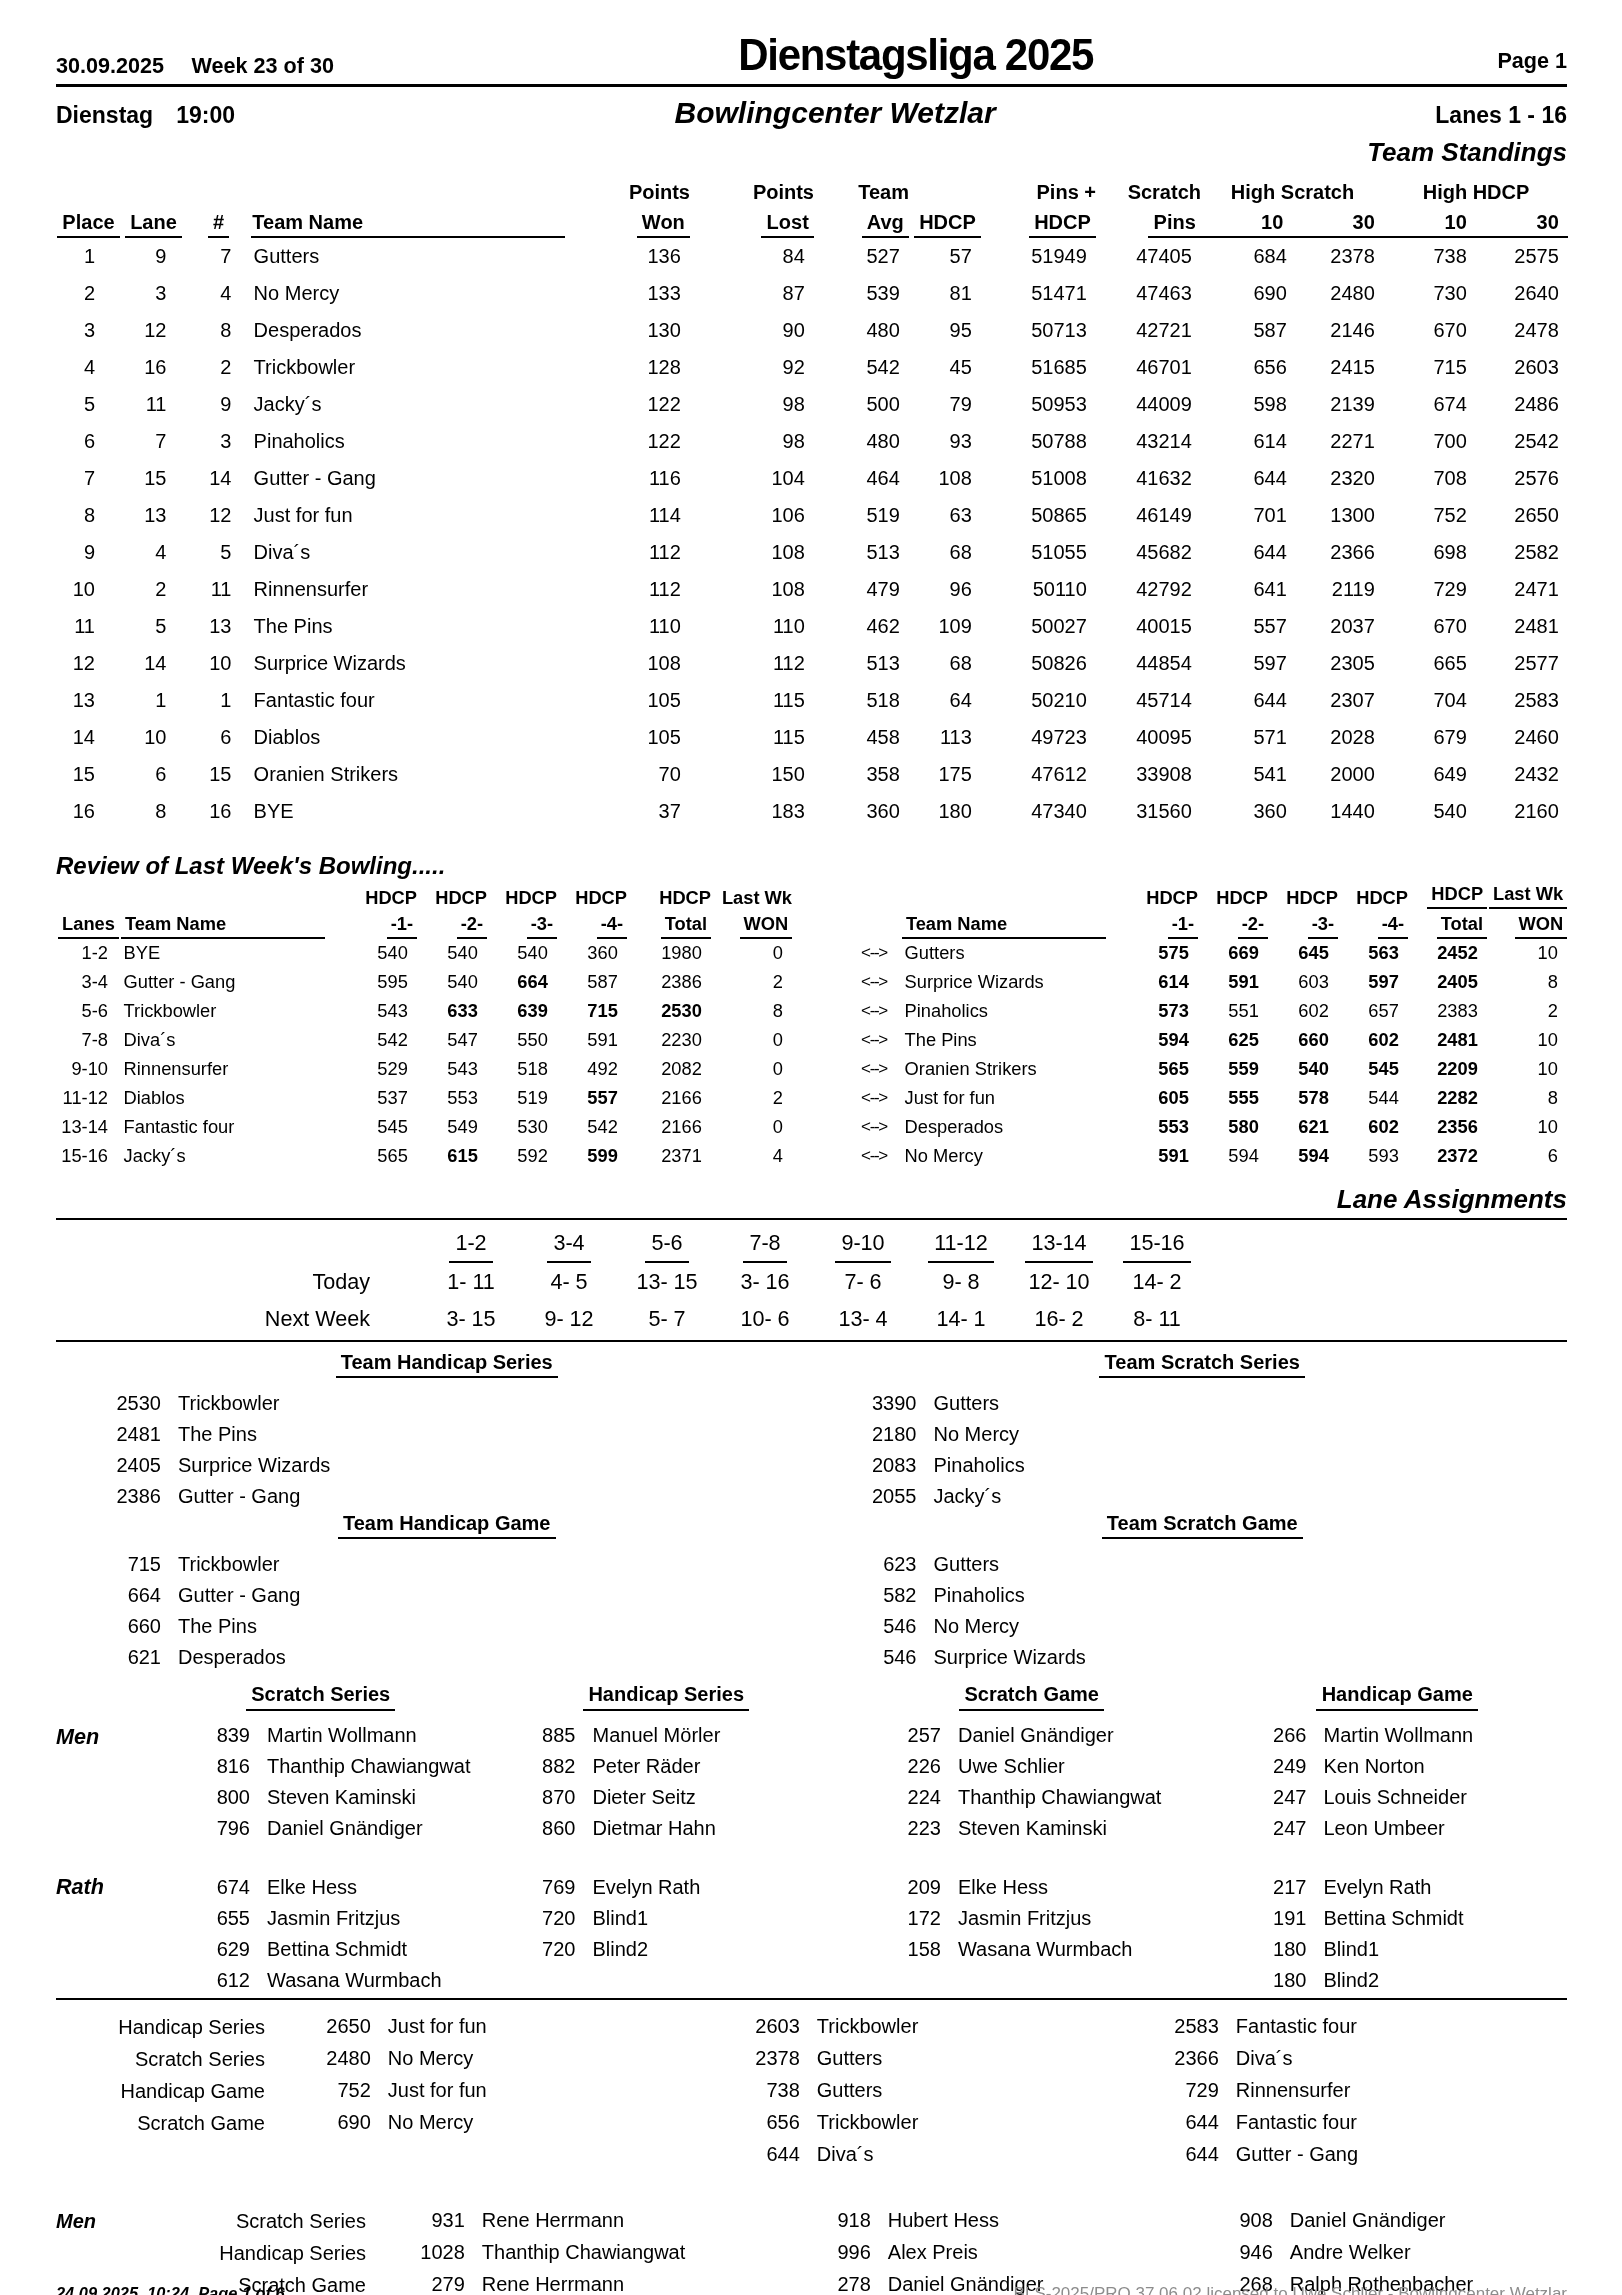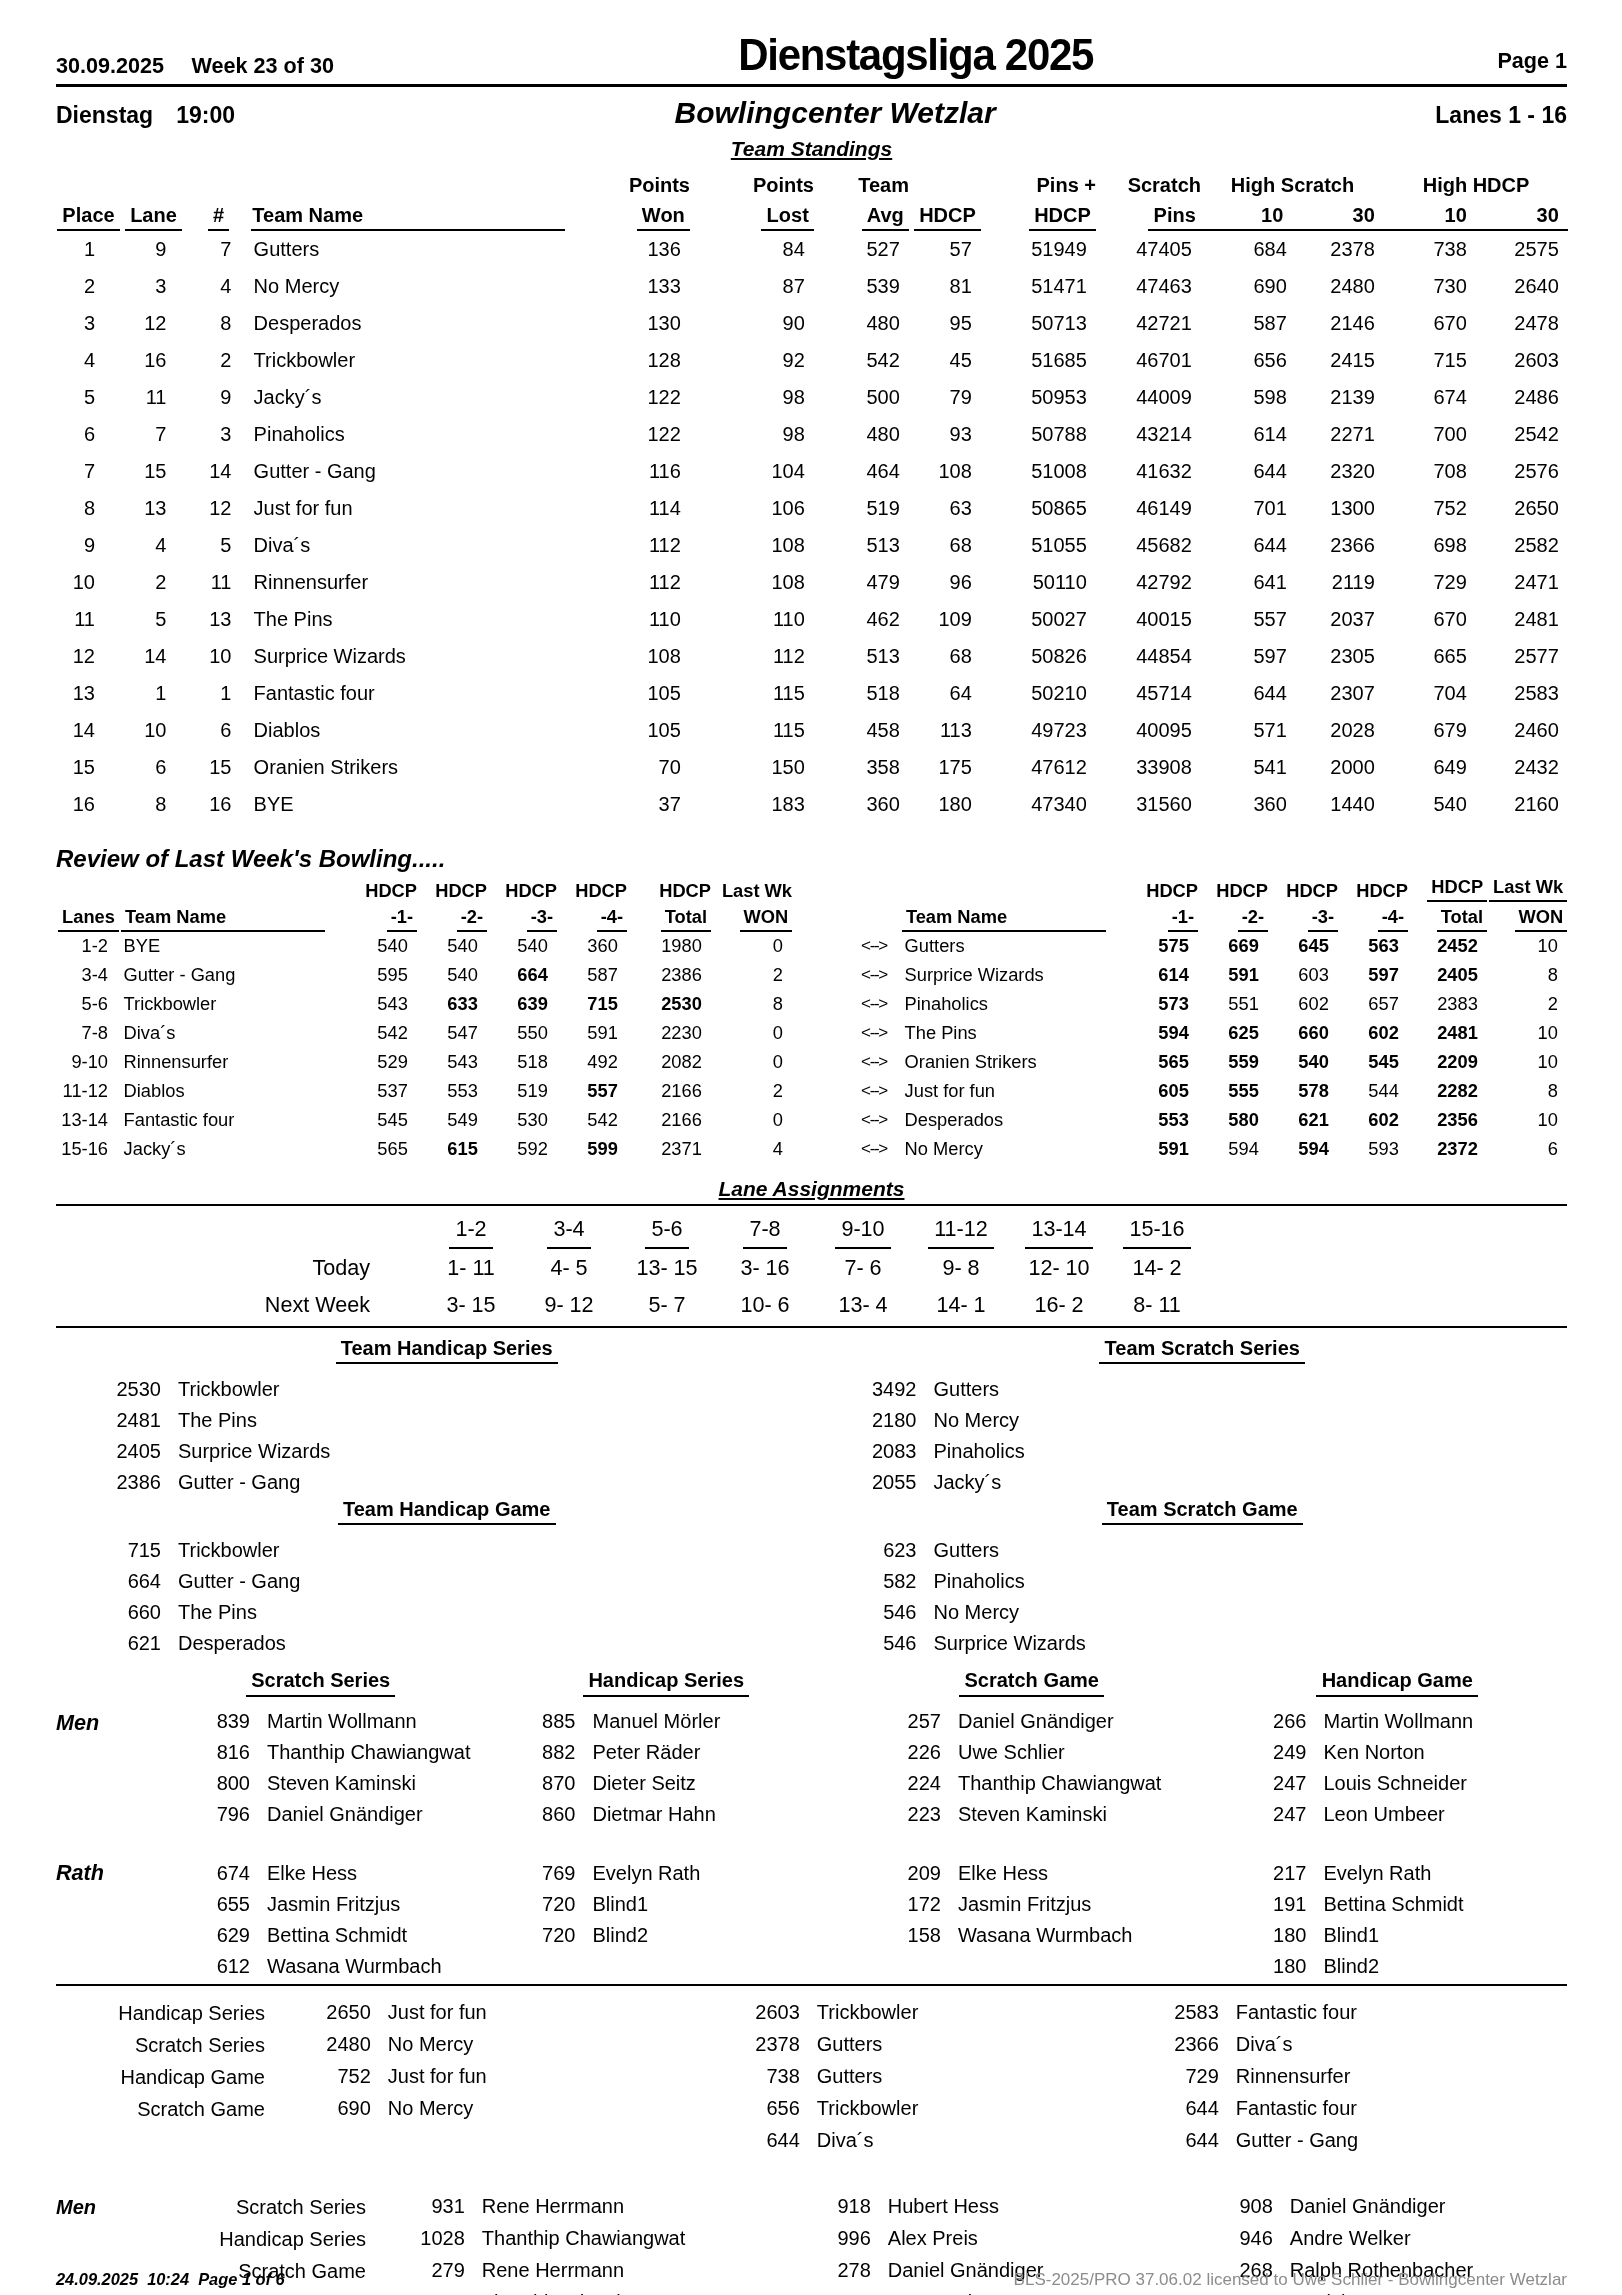--- a/index.html
+++ b/index.html
@@ -10,21 +10,21 @@
   .hrow{display:flex;justify-content:space-between;align-items:flex-end;}
   .h-left{font-weight:bold;font-size:21.6px;}
   .h-left .gap{display:inline-block;width:27.5px;}
   .h-title{font-weight:bold;font-size:42px;letter-spacing:-1.3px;transform:scaleY(1.04);}
   .h-page{font-weight:bold;font-size:21.6px;padding-bottom:5.2px;}
   .rule{border-top:3.3px solid #000;margin-top:5.2px;}
   .rule.thin{border-top:2.6px solid #000;margin-top:2.6px;}
   .hrow2{display:flex;justify-content:space-between;align-items:flex-start;margin-top:7.9px;}
   .venue{font-weight:bold;font-style:italic;font-size:30px;margin-top:1.3px;}
   .h-sub{font-weight:bold;font-size:23px;padding-top:6.5px;}
-  .sec-title{text-align:center;font-weight:bold;font-style:italic;font-size:21px;text-decoration:underline;}
+  .sec-title{text-align:right;font-weight:bold;font-style:italic;font-size:26px;}
   
   table{border-collapse:collapse;}
   .stand{width:1512px;table-layout:fixed;font-size:20px;margin-top:6.5px;}
   .stand td{height:35px;vertical-align:middle;overflow:hidden;}
   .stand th{font-weight:bold;vertical-align:bottom;padding:0;font-size:20px;}
   .num{text-align:right;padding-right:9.2px;}
   .c-place{padding-right:26px;}
   .c-lane{padding-right:19.6px;}
   .c-num{padding-right:19.6px;}
   .team{text-align:left;padding-left:2.6px;white-space:nowrap;overflow:hidden;}
@@ -711,21 +711,21 @@
           <span class="name">Surprice Wizards</span>
         </div>
         <div class="entry">
           <span class="val">2386</span>
           <span class="name">Gutter - Gang</span>
         </div>
       </div>
       <div class="ts-col">
         <div class="ts-head"><span class="hu">Team Scratch Series</span></div>
         <div class="entry">
-          <span class="val">3492</span>
+          <span class="val">3390</span>
           <span class="name">Gutters</span>
         </div>
         <div class="entry">
           <span class="val">2180</span>
           <span class="name">No Mercy</span>
         </div>
         <div class="entry">
           <span class="val">2083</span>
           <span class="name">Pinaholics</span>
         </div>

